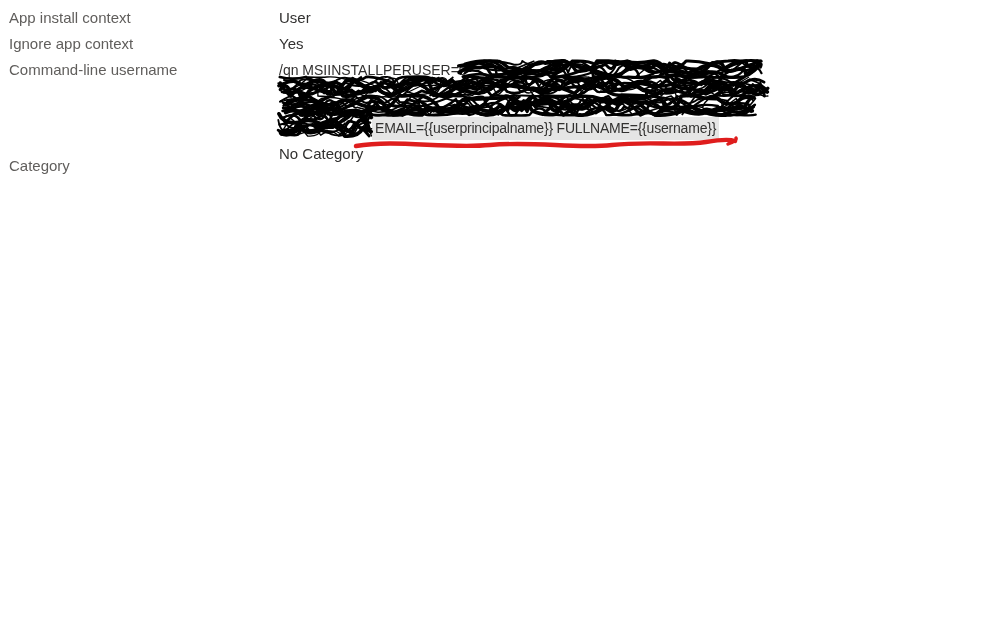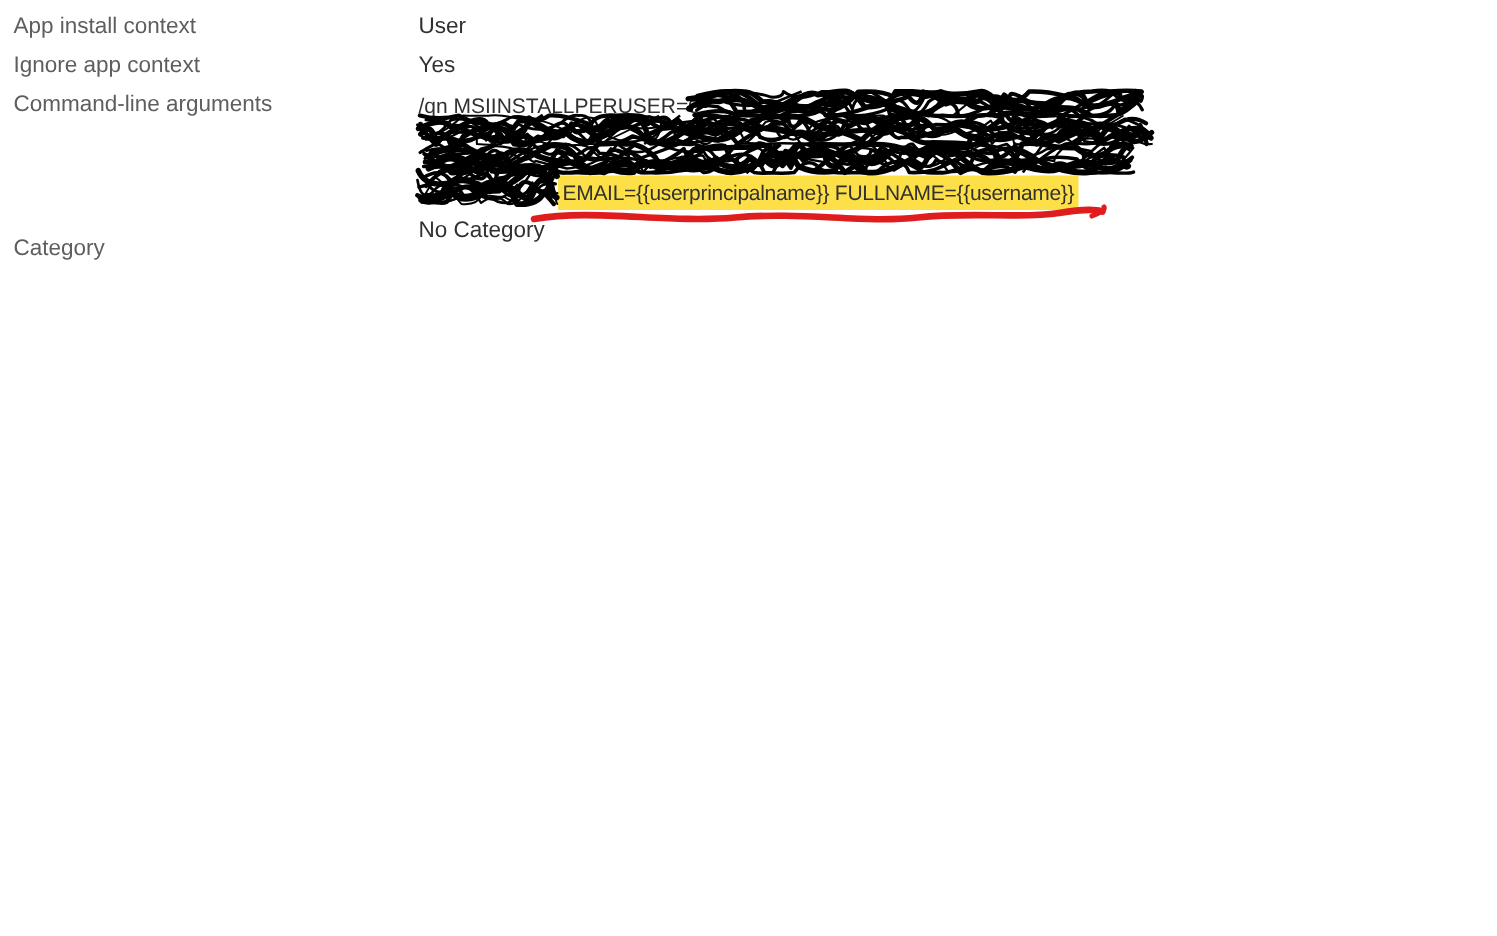--- a/index.html
+++ b/index.html
@@ -32,21 +32,21 @@
     white-space: nowrap;
   }
   .cmdline {
     font-size: 14px;
     width: 495px;
   }
   .hl {
     position: absolute;
     left: 93px;
     top: 57px;
-    background: #fde047;
+    background: #e5e5e5;
     padding: 1px 3px 2px 3px;
     font-size: 14px;
     letter-spacing: -0.2px;
     color: #323130;
     white-space: nowrap;
   }
   .overlay {
     position: absolute;
     pointer-events: none;
   }
@@ -60,21 +60,21 @@
     <div class="label" style="top:8px">App install context</div>
     <div class="value" style="top:8px">User</div>
   </div>
 
   <div>
     <div class="label" style="top:34px">Ignore app context</div>
     <div class="value" style="top:34px">Yes</div>
   </div>
 
   <div>
-    <div class="label" style="top:60px">Command-line arguments</div>
+    <div class="label" style="top:60px">Command-line username</div>
     <div class="value cmdline" style="top:60px; height:80px;">
       <span>/qn MSIINSTALLPERUSER=0</span>
       <span class="hl">EMAIL={{userprincipalname}} FULLNAME={{username}}</span>
     </div>
   </div>
 
   <div>
     <div class="label" style="top:156px">Category</div>
     <div class="value" style="top:144px">No Category</div>
   </div>

